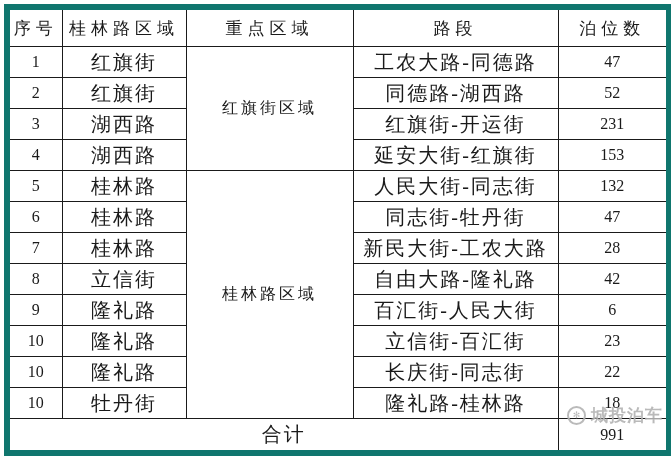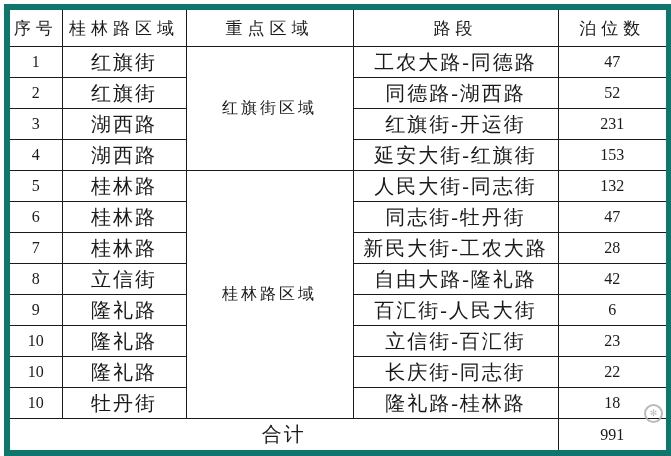--- a/index.html
+++ b/index.html
@@ -186,13 +186,14 @@
     </tr>
     <tr class="total-row">
       <td colspan="4">合计</td>
       <td class="num">991</td>
     </tr>
   </tbody>
 </table>
 
 <div class="watermark">
   <span class="logo">✻</span>
+  <span class="wm-text">城投泊车</span>
 </div>
 
 </body></html>

